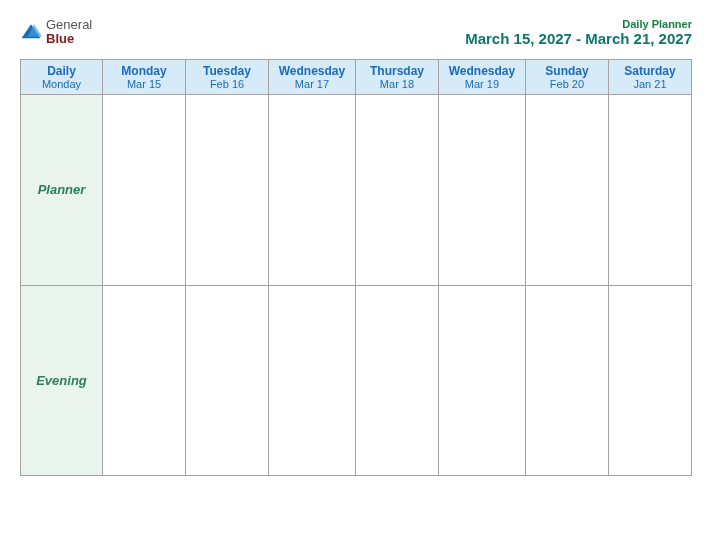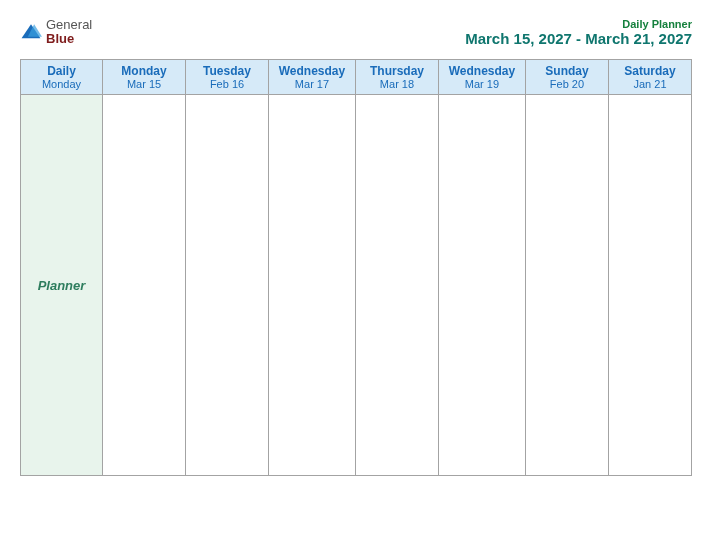--- a/index.html
+++ b/index.html
@@ -174,15 +174,25 @@
       <tr class="morning-row">
         <td class="time-cell">Planner</td>
         <td class="data-cell"></td>
         <td class="data-cell"></td>
         <td class="data-cell"></td>
         <td class="data-cell"></td>
         <td class="data-cell"></td>
         <td class="data-cell"></td>
         <td class="data-cell"></td>
       </tr>
+      <tr class="evening-row">
+        <td class="time-cell">Evening</td>
+        <td class="data-cell"></td>
+        <td class="data-cell"></td>
+        <td class="data-cell"></td>
+        <td class="data-cell"></td>
+        <td class="data-cell"></td>
+        <td class="data-cell"></td>
+        <td class="data-cell"></td>
+      </tr>
     </tbody>
   </table>
 </div>
 
 </body></html>

